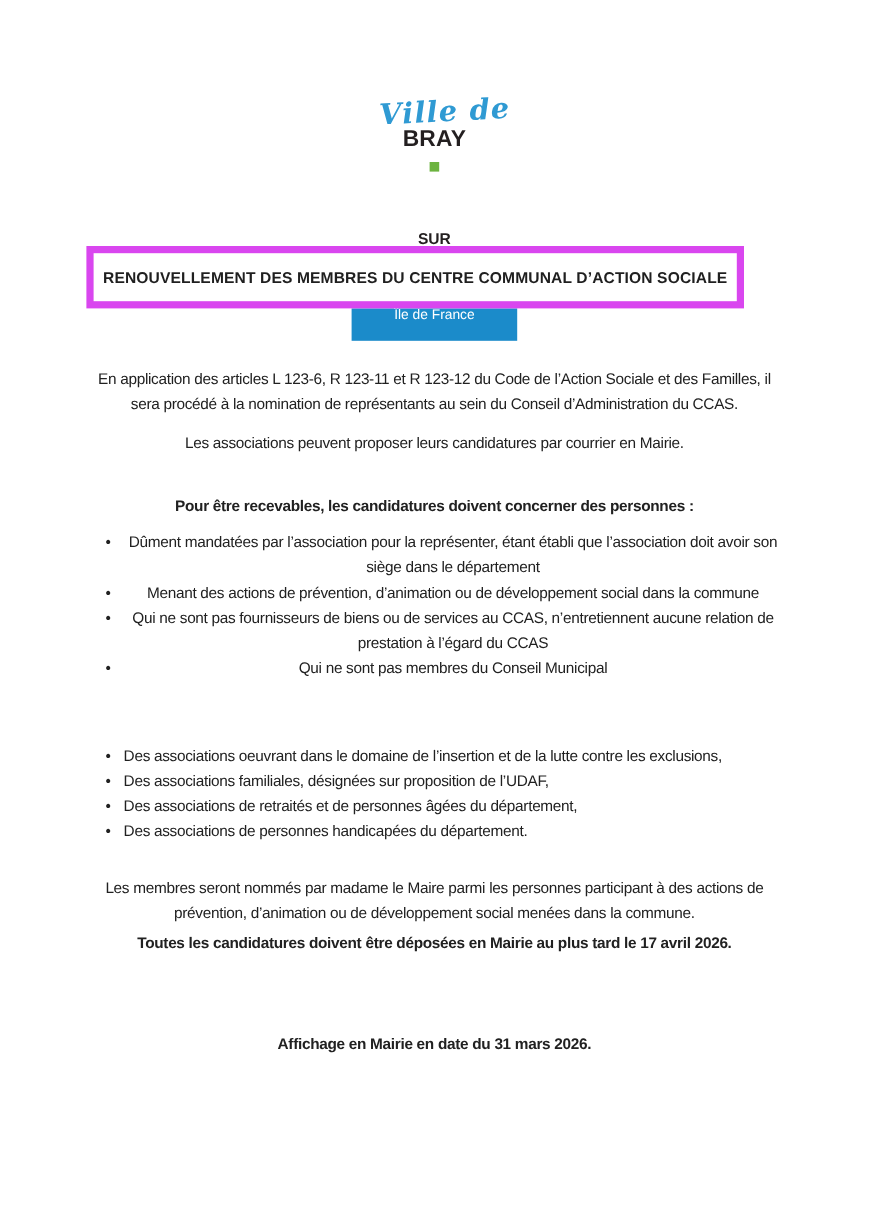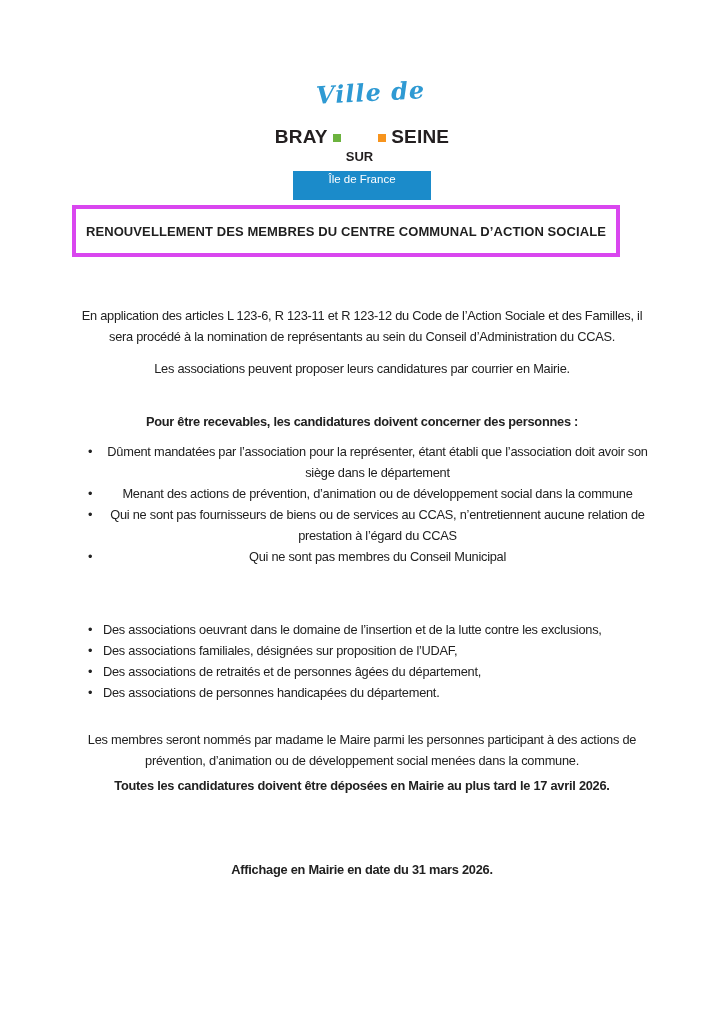--- a/index.html
+++ b/index.html
@@ -12,37 +12,37 @@
   
   .logo{position:absolute;top:80px;left:0;right:0;display:flex;justify-content:center;}
   .logo-inner{display:flex;flex-direction:column;align-items:center;width:150px;}
   .logo-script{
     font-family:"DejaVu Serif",serif;font-style:italic;font-weight:bold;
     font-size:24px;color:#2f9ad3;transform:rotate(-3deg);
     margin-left:18px;margin-bottom:0px;line-height:26px;letter-spacing:1px;
   }
   .logo-cityline{
     display:flex;align-items:center;justify-content:flex-start;gap:5px;
-    font-weight:bold;color:#231f20;line-height:22px;white-space:nowrap;
+    font-weight:bold;color:#231f20;line-height:22px;white-space:nowrap;flex-direction:column;
   }
   .city-big{font-size:19px;letter-spacing:0.2px;}
   .city-small{font-size:13px;margin-top:40px;}
   .sq{width:8px;height:8px;display:inline-block;margin-top:2px;}
   .sq-green{background:#6cb33f;}
   .sq-orange{background:#f7941d;}
   .logo-band{
     margin-top:3px;background:#1b8bca;color:#ffffff;
     font-size:11.5px;line-height:15px;padding:1px 0 13px;
     width:138px;text-align:center;
   }
 
   
   .title-box{
     position:absolute;left:72px;top:205px;width:548px;height:52px;
-    border:4px solid #d946ef;box-sizing:border-box;
+    border:6px solid #d946ef;box-sizing:border-box;
     display:flex;align-items:center;justify-content:center;background:#fff;
   }
   .title-text{
     font-weight:bold;font-size:13px;letter-spacing:0.1px;color:#1f1f1f;text-align:center;
   }
 
   
   .para,.bheading,.bnote{
     position:absolute;left:72px;width:580px;margin:0;
     font-size:12.8px;letter-spacing:-0.25px;line-height:21px;text-align:center;

